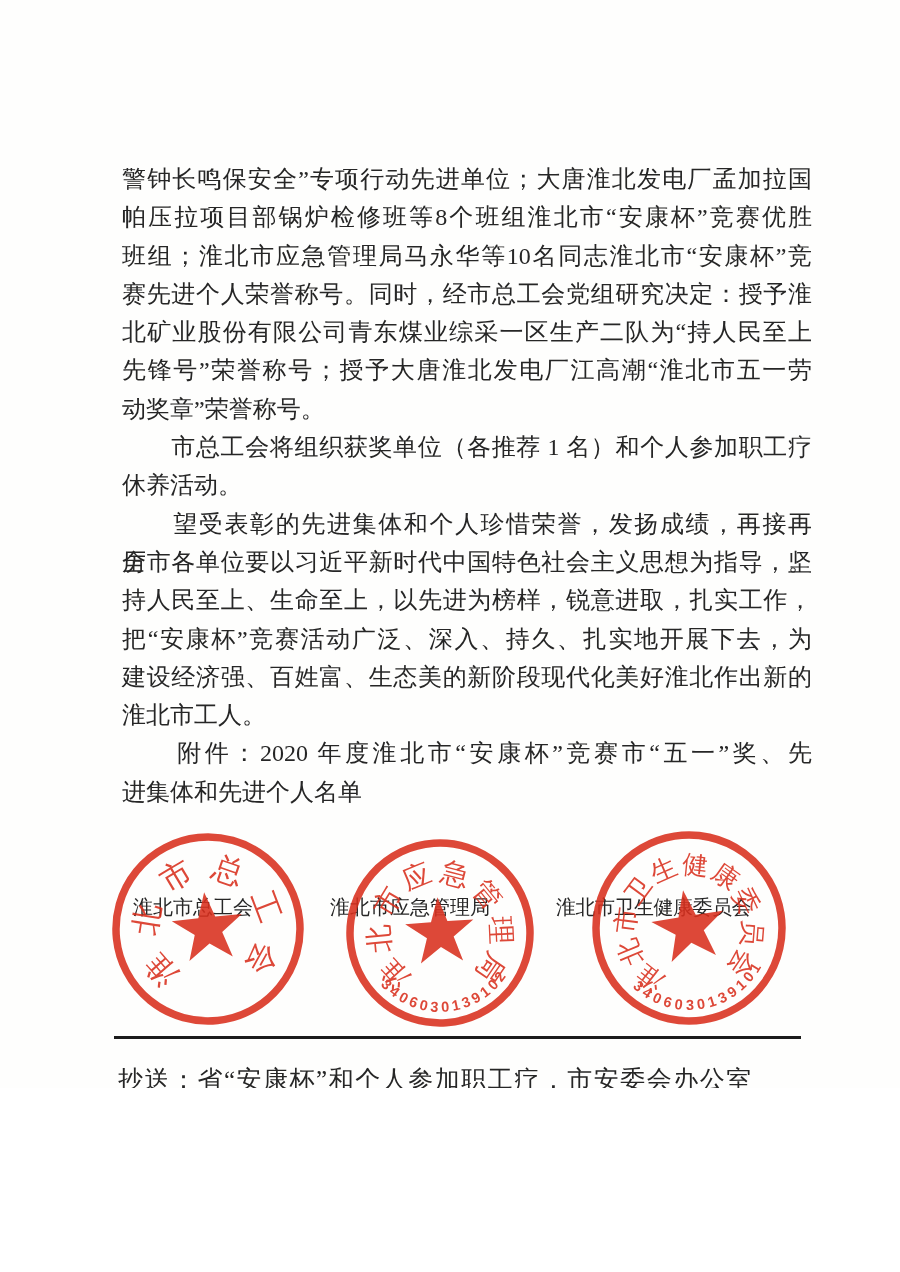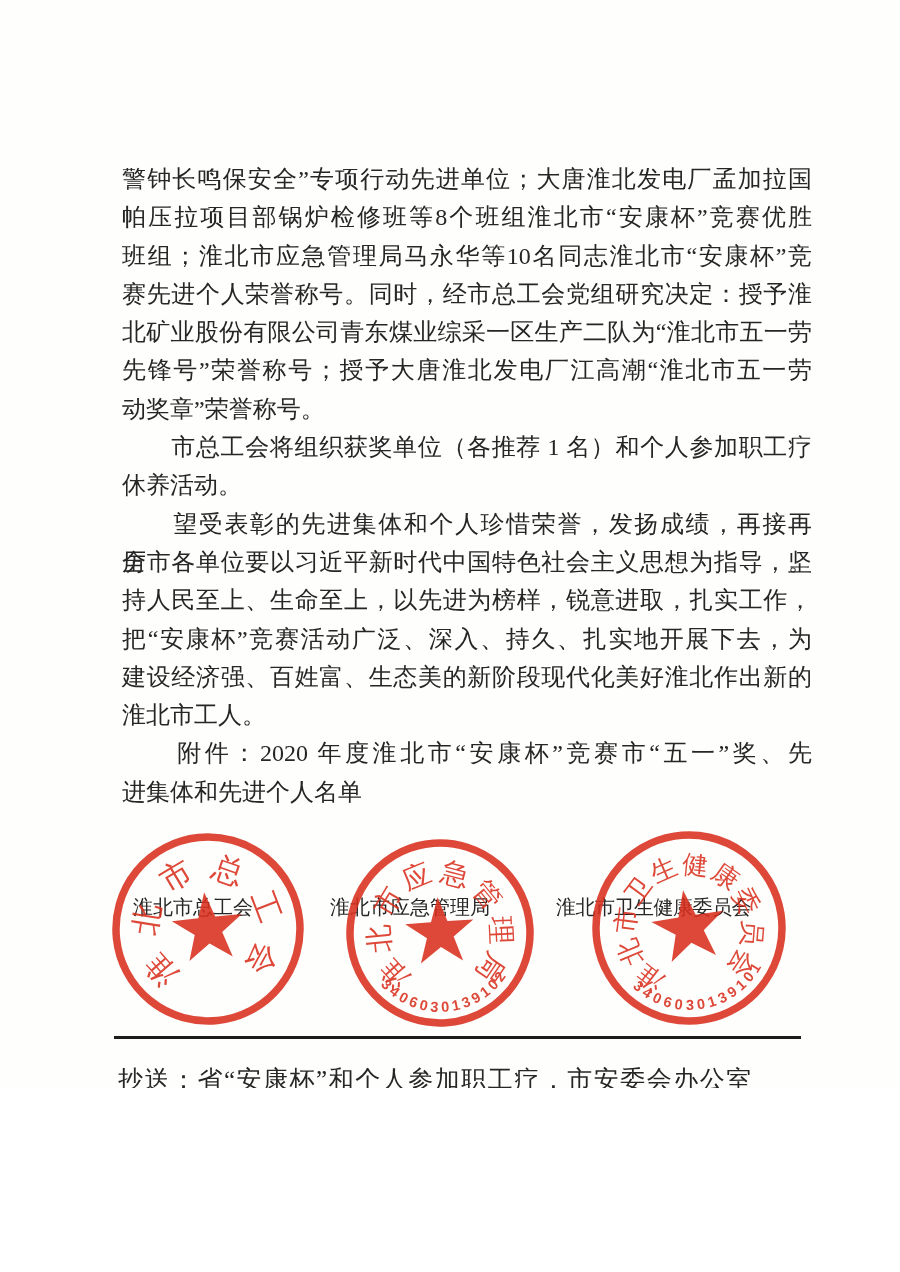--- a/index.html
+++ b/index.html
@@ -59,21 +59,21 @@
 </head>
 <body>
 
 <div class="page">
 
   <div class="body-text" id="body-text">
       <div class="body-line stretch">警钟长鸣保安全”专项行动先进单位；大唐淮北发电厂孟加拉国</div>
       <div class="body-line stretch">帕压拉项目部锅炉检修班等8个班组淮北市“安康杯”竞赛优胜</div>
       <div class="body-line stretch">班组；淮北市应急管理局马永华等10名同志淮北市“安康杯”竞</div>
       <div class="body-line stretch">赛先进个人荣誉称号。同时，经市总工会党组研究决定：授予淮</div>
-      <div class="body-line stretch">北矿业股份有限公司青东煤业综采一区生产二队为“淮北市五一劳</div>
+      <div class="body-line stretch">北矿业股份有限公司青东煤业综采一区生产二队为“持人民至上</div>
       <div class="body-line stretch">先锋号”荣誉称号；授予大唐淮北发电厂江高潮“淮北市五一劳</div>
       <div class="body-line">动奖章”荣誉称号。</div>
       <div class="body-line stretch">　　市总工会将组织获奖单位（各推荐 1 名）和个人参加职工疗</div>
       <div class="body-line">休养活动。</div>
       <div class="body-line stretch">　　望受表彰的先进集体和个人珍惜荣誉，发扬成绩，再接再厉。</div>
       <div class="body-line stretch">全市各单位要以习近平新时代中国特色社会主义思想为指导，坚</div>
       <div class="body-line stretch">持人民至上、生命至上，以先进为榜样，锐意进取，扎实工作，</div>
       <div class="body-line stretch">把“安康杯”竞赛活动广泛、深入、持久、扎实地开展下去，为</div>
       <div class="body-line stretch">建设经济强、百姓富、生态美的新阶段现代化美好淮北作出新的</div>
       <div class="body-line">淮北市工人。</div>

